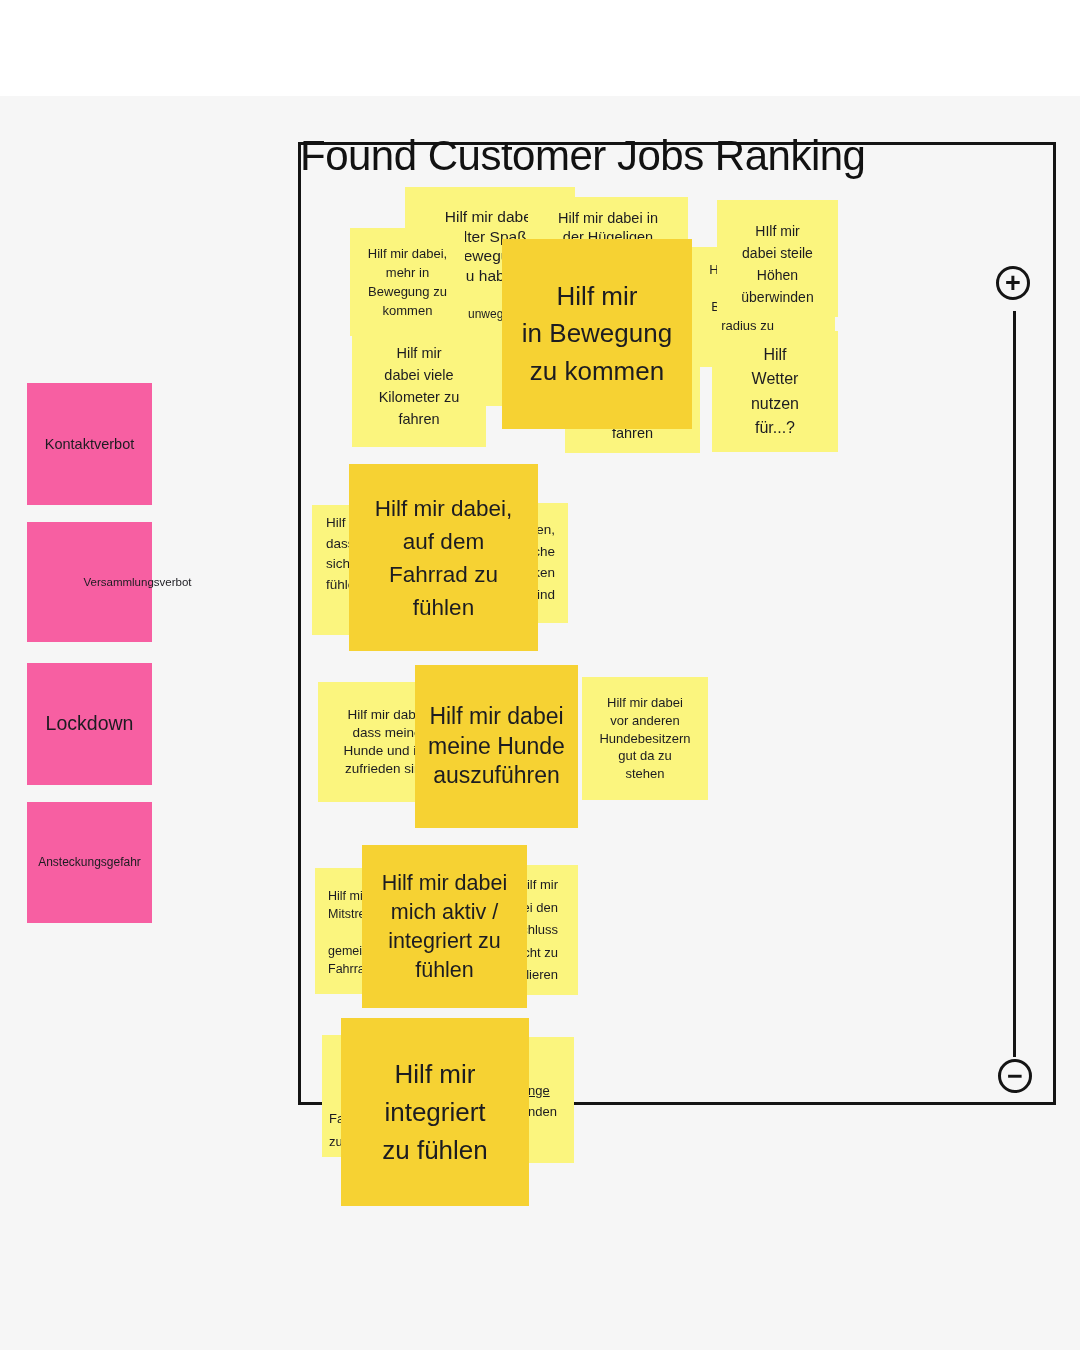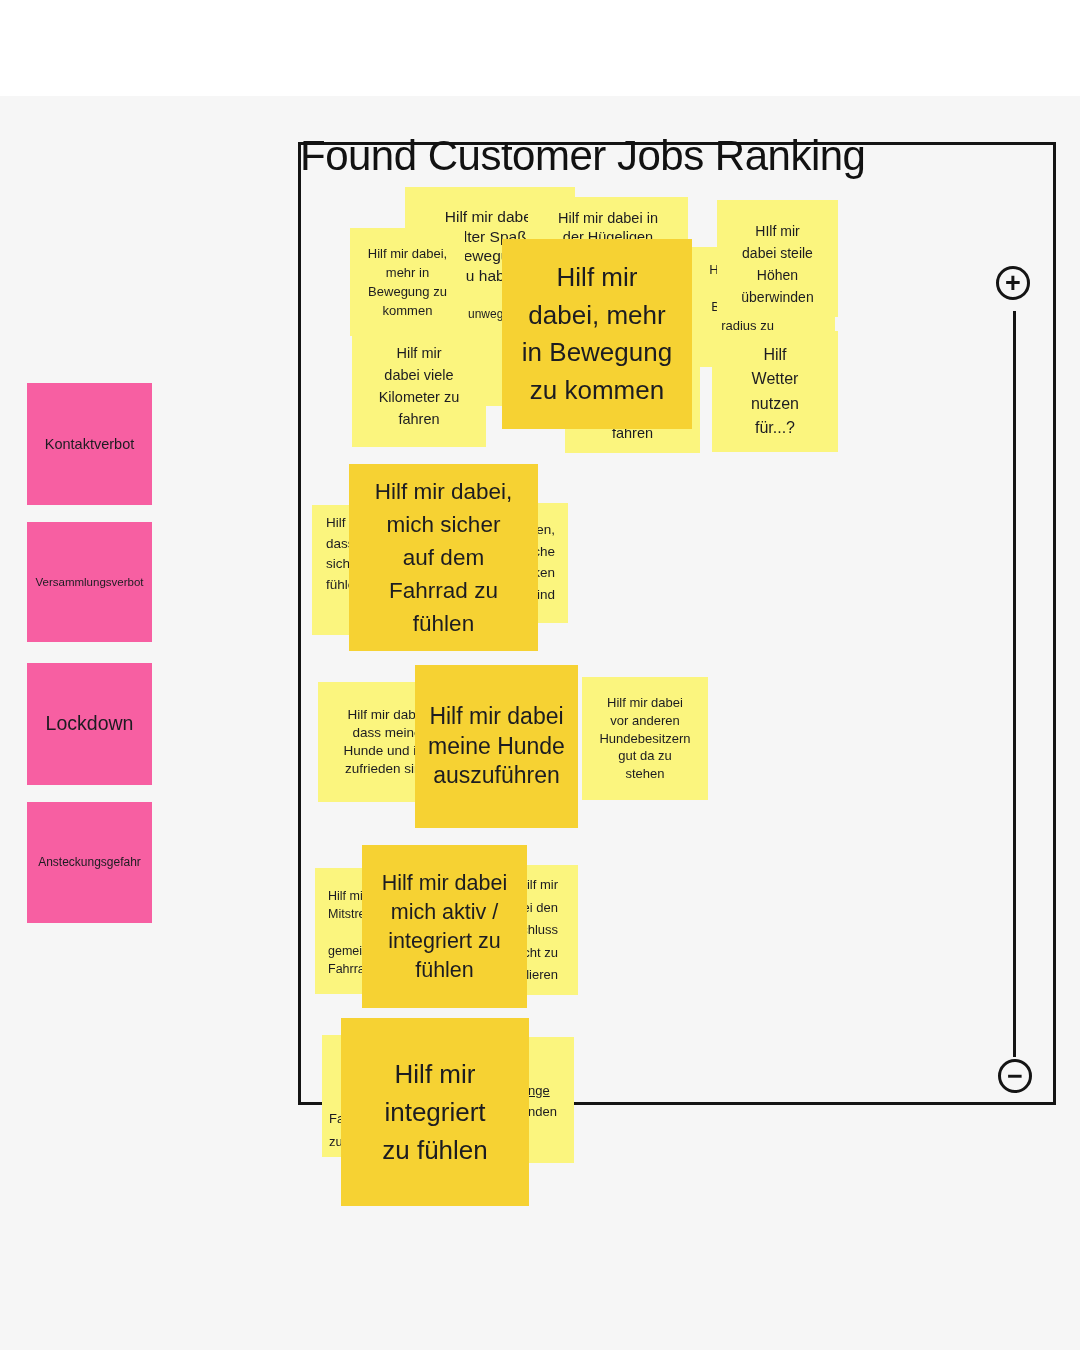--- a/index.html
+++ b/index.html
@@ -80,21 +80,20 @@
     </div>
     <div class="note align-center" style="left: 660px; top: 247px; width: 175px; height: 120px; background: rgb(251, 245, 126); z-index: 1; font-size: 13px; justify-content: flex-start; padding: 14px 0px 0px;">
       <div class="note-line" style="height: 18.7px; line-height: 18.7px;">HIlf mir dabei</div>
       <div class="note-line" style="height: 18.7px; line-height: 18.7px;">meinen</div>
       <div class="note-line" style="height: 18.7px; line-height: 18.7px;">Bewegungs-</div>
       <div class="note-line" style="height: 18.7px; line-height: 18.7px;">radius zu</div>
       <div class="note-line" style="height: 18.7px; line-height: 18.7px;">erweitern</div>
     </div>
     <div class="note align-center" style="left: 502px; top: 239px; width: 190px; height: 190px; background: rgb(246, 210, 51); z-index: 10; font-size: 26px; justify-content: center; padding: 0px;">
       <div class="note-line" style="height: 37.5px; line-height: 37.5px;">Hilf mir</div>
-      <div class="note-line" style="height: 37.5px; line-height: 37.5px;">dabei, mehr</div>
       <div class="note-line" style="height: 37.5px; line-height: 37.5px;">in Bewegung</div>
       <div class="note-line" style="height: 37.5px; line-height: 37.5px;">zu kommen</div>
     </div>
     <div class="note align-center" style="left: 717px; top: 200px; width: 121px; height: 117px; background: rgb(251, 245, 126); z-index: 6; font-size: 14px; justify-content: flex-start; padding: 20px 0px 0px;">
       <div class="note-line" style="height: 22px; line-height: 22px;">HIlf mir</div>
       <div class="note-line" style="height: 22px; line-height: 22px;">dabei steile</div>
       <div class="note-line" style="height: 22px; line-height: 22px;">Höhen</div>
       <div class="note-line" style="height: 22px; line-height: 22px;">überwinden</div>
     </div>
     <div class="note align-center" style="left: 712px; top: 331px; width: 126px; height: 121px; background: rgb(251, 245, 126); z-index: 6; font-size: 16px; justify-content: center; padding: 0px;">
@@ -110,21 +109,20 @@
       <div class="note-line" style="height: 20.5px; line-height: 20.5px;">fühlen</div>
     </div>
     <div class="note align-right" style="left: 430px; top: 503px; width: 138px; height: 120px; background: rgb(251, 245, 126); z-index: 2; font-size: 13.5px; justify-content: flex-start; padding: 16px 13px 0px 0px;">
       <div class="note-line" style="height: 21.5px; line-height: 21.5px;">Hilf mir zu wissen,</div>
       <div class="note-line" style="height: 21.5px; line-height: 21.5px;">welche</div>
       <div class="note-line" style="height: 21.5px; line-height: 21.5px;">Strecken</div>
       <div class="note-line" style="height: 21.5px; line-height: 21.5px;">schön sind</div>
     </div>
     <div class="note align-center" style="left: 349px; top: 464px; width: 189px; height: 187px; background: rgb(246, 210, 51); z-index: 10; font-size: 22.5px; justify-content: center; padding: 0px;">
       <div class="note-line" style="height: 33px; line-height: 33px;">Hilf mir dabei,</div>
-      <div class="note-line" style="height: 33px; line-height: 33px;">mich sicher</div>
       <div class="note-line" style="height: 33px; line-height: 33px;">auf dem</div>
       <div class="note-line" style="height: 33px; line-height: 33px;">Fahrrad zu</div>
       <div class="note-line" style="height: 33px; line-height: 33px;">fühlen</div>
     </div>
     <div class="note align-center" style="left: 318px; top: 682px; width: 138px; height: 120px; background: rgb(251, 245, 126); z-index: 2; font-size: 13.5px; justify-content: center; padding: 0px;">
       <div class="note-line" style="height: 17.8px; line-height: 17.8px;">Hilf mir dabei</div>
       <div class="note-line" style="height: 17.8px; line-height: 17.8px;">dass meine</div>
       <div class="note-line" style="height: 17.8px; line-height: 17.8px;">Hunde und ich</div>
       <div class="note-line" style="height: 17.8px; line-height: 17.8px;">zufrieden sind</div>
     </div>
@@ -170,21 +168,21 @@
       <div class="note-line" style="height: 38px; line-height: 38px;">zu fühlen</div>
     </div>
     <div class="note align-left" style="left: 440px; top: 1037px; width: 134px; height: 126px; background: rgb(251, 245, 126); z-index: 2; font-size: 13px; justify-content: flex-start; padding: 43px 0px 0px 88px;">
       <div class="note-line" style="height: 21px; line-height: 21px; text-decoration: underline;">nge</div>
       <div class="note-line" style="height: 21px; line-height: 21px;">nden</div>
     </div>
     <div class="note align-center" style="left: 27px; top: 383px; width: 125px; height: 122px; background: rgb(247, 95, 162); z-index: 5; font-size: 14.5px; justify-content: center; padding: 0px;">
       <div class="note-line" style="height: 18.85px; line-height: 18.85px;">Kontaktverbot</div>
     </div>
     <div class="note align-center" style="left: 27px; top: 522px; width: 125px; height: 120px; background: rgb(247, 95, 162); z-index: 5; font-size: 11.5px; justify-content: center; padding: 0px;">
-      <div class="note-line" style="height: 14.95px; line-height: 14.95px;">Versammlungsverbot</div>
+      <div class="note-line" style="height: 14.95px; line-height: 14.95px; padding-left: 48px;">Versammlungsverbot</div>
     </div>
     <div class="note align-center" style="left: 27px; top: 663px; width: 125px; height: 122px; background: rgb(247, 95, 162); z-index: 5; font-size: 19.5px; justify-content: center; padding: 0px;">
       <div class="note-line" style="height: 25.35px; line-height: 25.35px;">Lockdown</div>
     </div>
     <div class="note align-center" style="left: 27px; top: 802px; width: 125px; height: 121px; background: rgb(247, 95, 162); z-index: 5; font-size: 12px; justify-content: center; padding: 0px;">
       <div class="note-line" style="height: 15.6px; line-height: 15.6px;">Ansteckungsgefahr</div>
     </div>
   </div>
 
 <button class="zoom-btn" id="plus-btn" style="left: 996px; top: 266px;">

